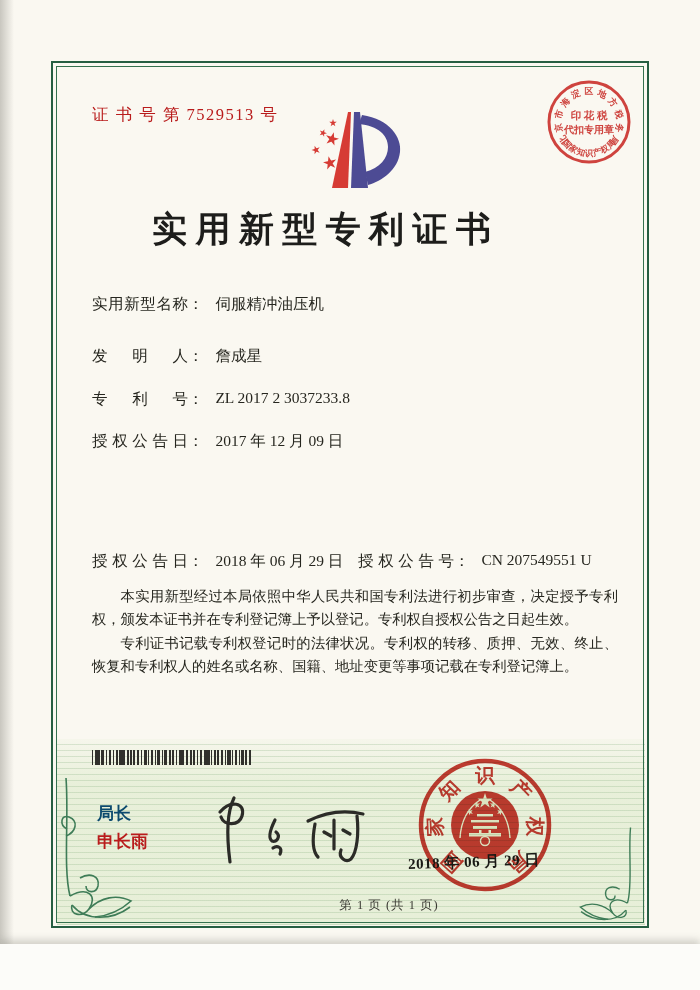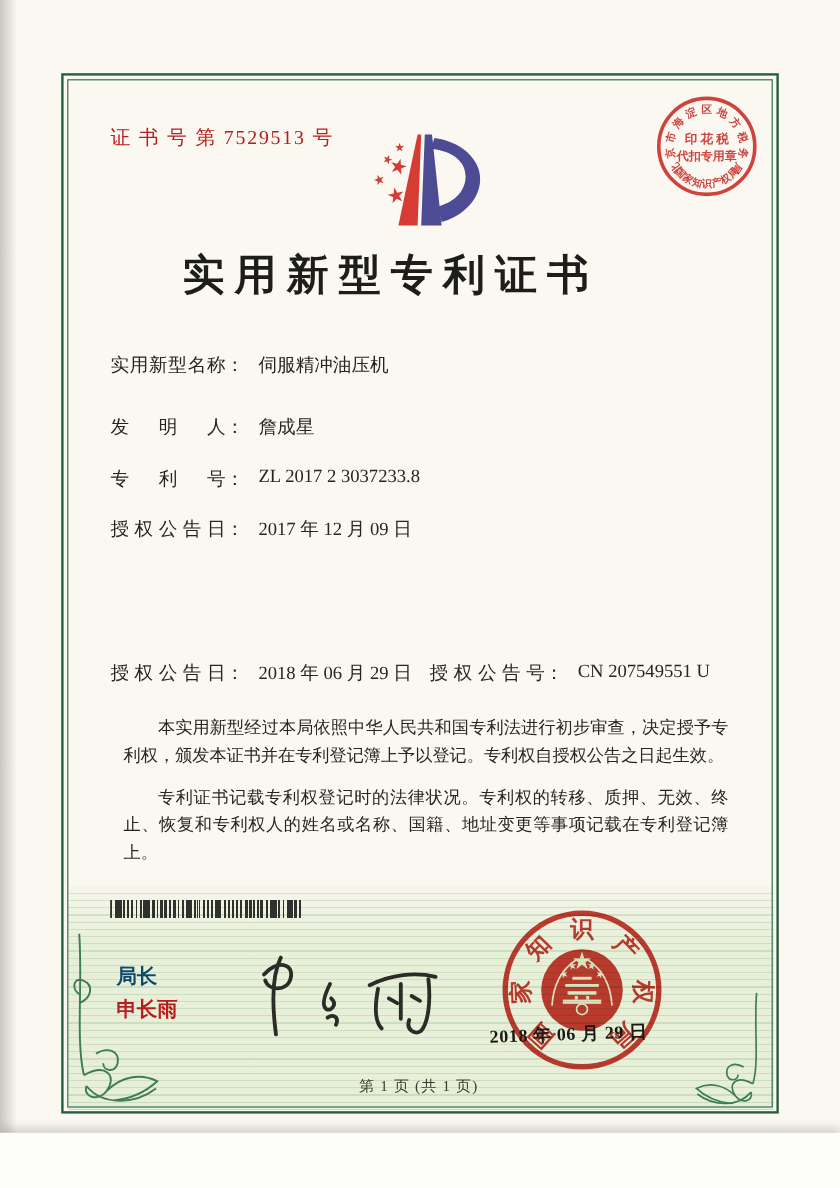--- a/index.html
+++ b/index.html
@@ -21,35 +21,35 @@
   .title{position:absolute;left:52px;top:206px;width:539px;text-align:center;
         font-size:35px;font-weight:600;letter-spacing:.24em;text-indent:.24em;color:#1d1d1b;}
   .row{position:absolute;left:92px;width:540px;font-size:15.5px;color:#26261f;}
   .lab{display:inline-block;width:96px;text-align:justify;text-align-last:justify;vertical-align:top;}
   .colon{display:inline-block;vertical-align:top;}
   .val{display:inline-block;margin-left:8px;vertical-align:top;}
   .pre{white-space:pre-line;width:430px;line-height:22px;}
   .pair2{position:absolute;left:266px;top:0;}
   .paras{position:absolute;left:92px;top:585px;width:526px;font-size:14.3px;line-height:23.3px;
         text-align:justify;color:#26261f;}
-  .paras p{margin:11px;text-indent:2em;}
+  .paras p{margin:0;text-indent:2em;}
   .barcode{position:absolute;left:92px;top:750px;width:161px;height:15px;
         background:
           repeating-linear-gradient(90deg,#30302c 0 1.5px,transparent 1.5px 3.5px),
           repeating-linear-gradient(90deg,transparent 0 5px,#30302c 5px 7px,transparent 7px 12px),
           repeating-linear-gradient(90deg,#30302c 0 1px,transparent 1px 9px);}
   .signer-role{position:absolute;left:97px;top:802px;font-size:17px;font-weight:600;color:#0c4a6e;}
   .signer-name{position:absolute;left:97px;top:830px;font-size:17px;font-weight:600;color:#b91c1c;}
   .signature{position:absolute;left:196px;top:790px;z-index:6;}
   .office-seal{position:absolute;left:400px;top:740px;z-index:5;mix-blend-mode:multiply;opacity:.95;}
   .seal-date{position:absolute;left:408px;top:852px;width:170px;z-index:7;font-size:15px;
         font-weight:600;color:#191915;letter-spacing:.5px;transform:rotate(-2deg);}
   .tax-seal{position:absolute;left:543px;top:76px;mix-blend-mode:multiply;opacity:.92;}
   .footer{position:absolute;left:52px;top:897px;width:594px;text-align:center;z-index:6;
-        font-size:12.5px;letter-spacing:1px;color:#3a3a33;}
+        font-size:12.5px;letter-spacing:1px;color:#3a3a33;padding-left:40px;}
   .flourish{position:absolute;z-index:4;}
   .fl-bl{left:58px;top:778px;}
   .fl-br{right:55px;top:812px;transform:scaleX(-1);}
 </style>
 </head>
 <body>
 
 <div class="page">
 
   <div class="edge-left"></div>

